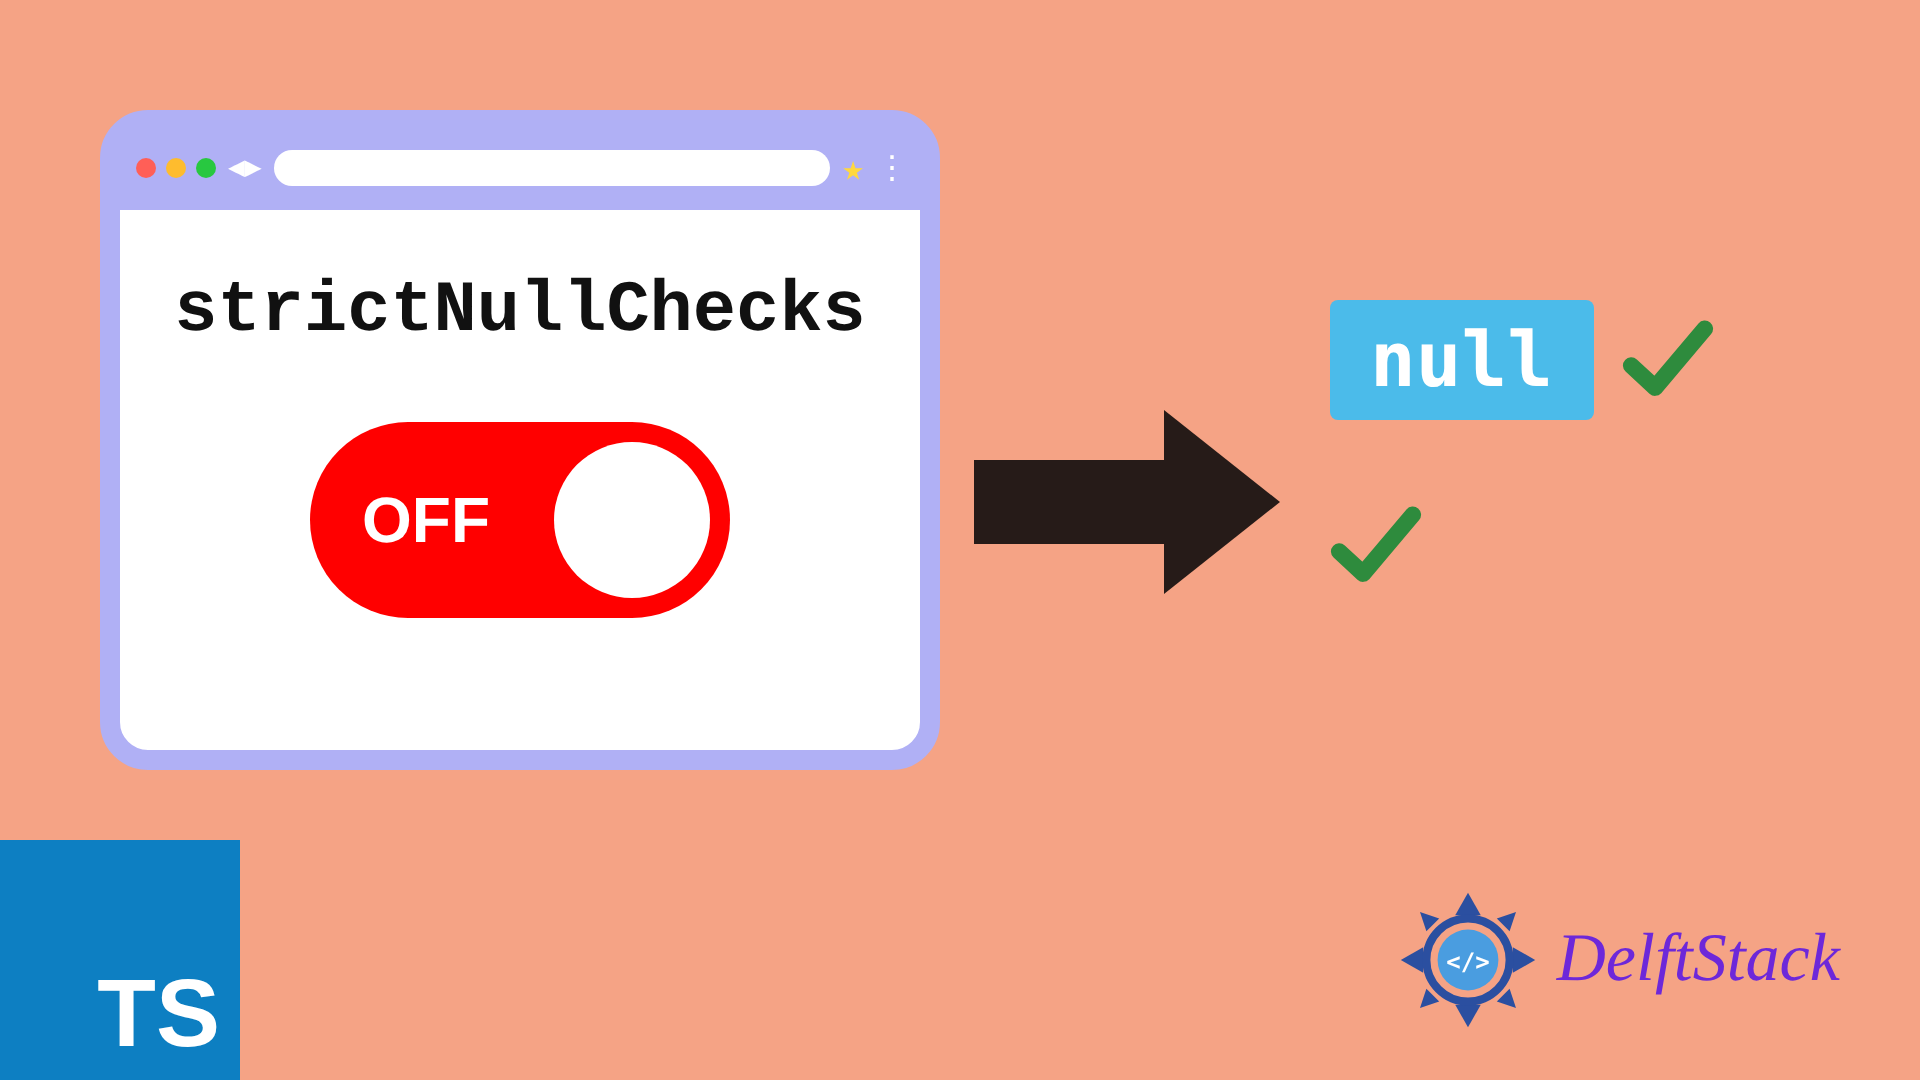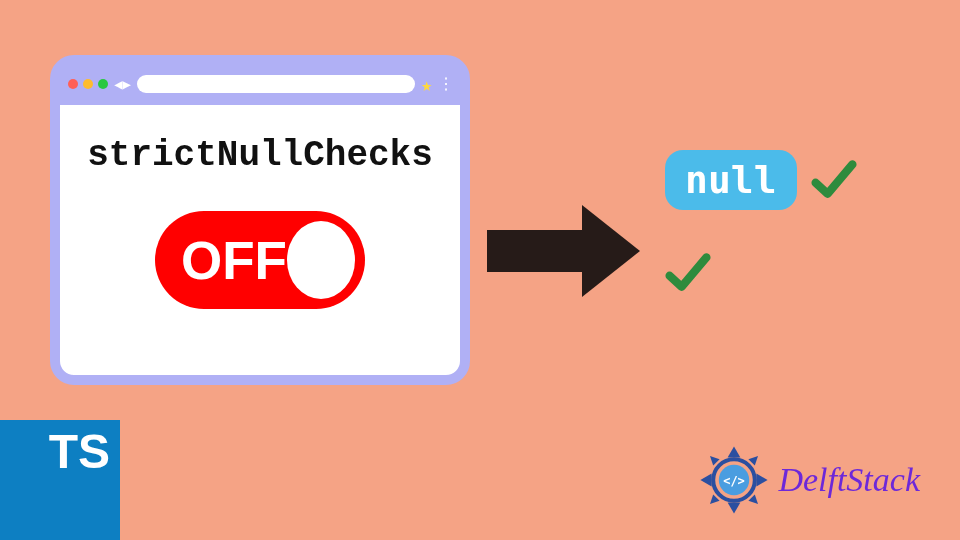--- a/index.html
+++ b/index.html
@@ -82,21 +82,21 @@
     background: #ff0000;
     border-radius: 60px;
     display: flex;
     align-items: center;
     padding: 0 10px;
     box-sizing: border-box;
     justify-content: space-between;
   }
   .toggle-label {
     color: #fff;
-    font-size: 53px;
+    font-size: 32px;
     font-weight: bold;
     font-family: Arial, sans-serif;
     margin-left: 16px;
   }
   .toggle-knob {
     width: 78px;
     height: 78px;
     background: #fff;
     border-radius: 50%;
   }
@@ -130,38 +130,39 @@
   }
   .row-null { top: 150px; }
   .row-undefined { top: 250px; }
   .badge {
     background: #4bbbea;
     color: #fff;
     font-family: 'Consolas', 'Monaco', monospace;
     font-weight: bold;
     font-size: 38px;
     padding: 8px 20px;
-    border-radius: 18px;
+    border-radius: 4px;
   }
   .checkmark {
     width: 46px;
     height: 46px;
   }
   .checkmark svg {
     width: 100%;
     height: 100%;
   }
   .ts-logo {
     position: absolute;
     bottom: 0;
     left: 0;
     width: 120px;
     height: 120px;
     background: #0d7fc2;
     display: flex;
+    align-items: flex-end;
     justify-content: flex-end;
     padding: 8px 10px;
     box-sizing: border-box;
   }
   .ts-text {
     color: #fff;
     font-size: 48px;
     font-weight: 700;
     font-family: Arial, sans-serif;
     line-height: 1;

